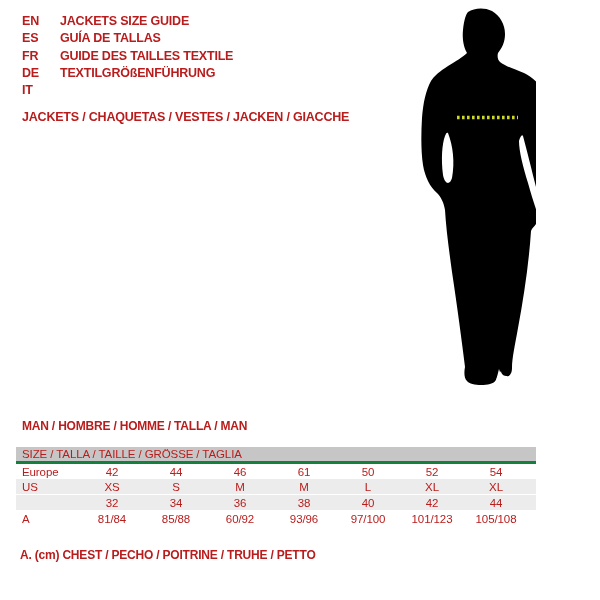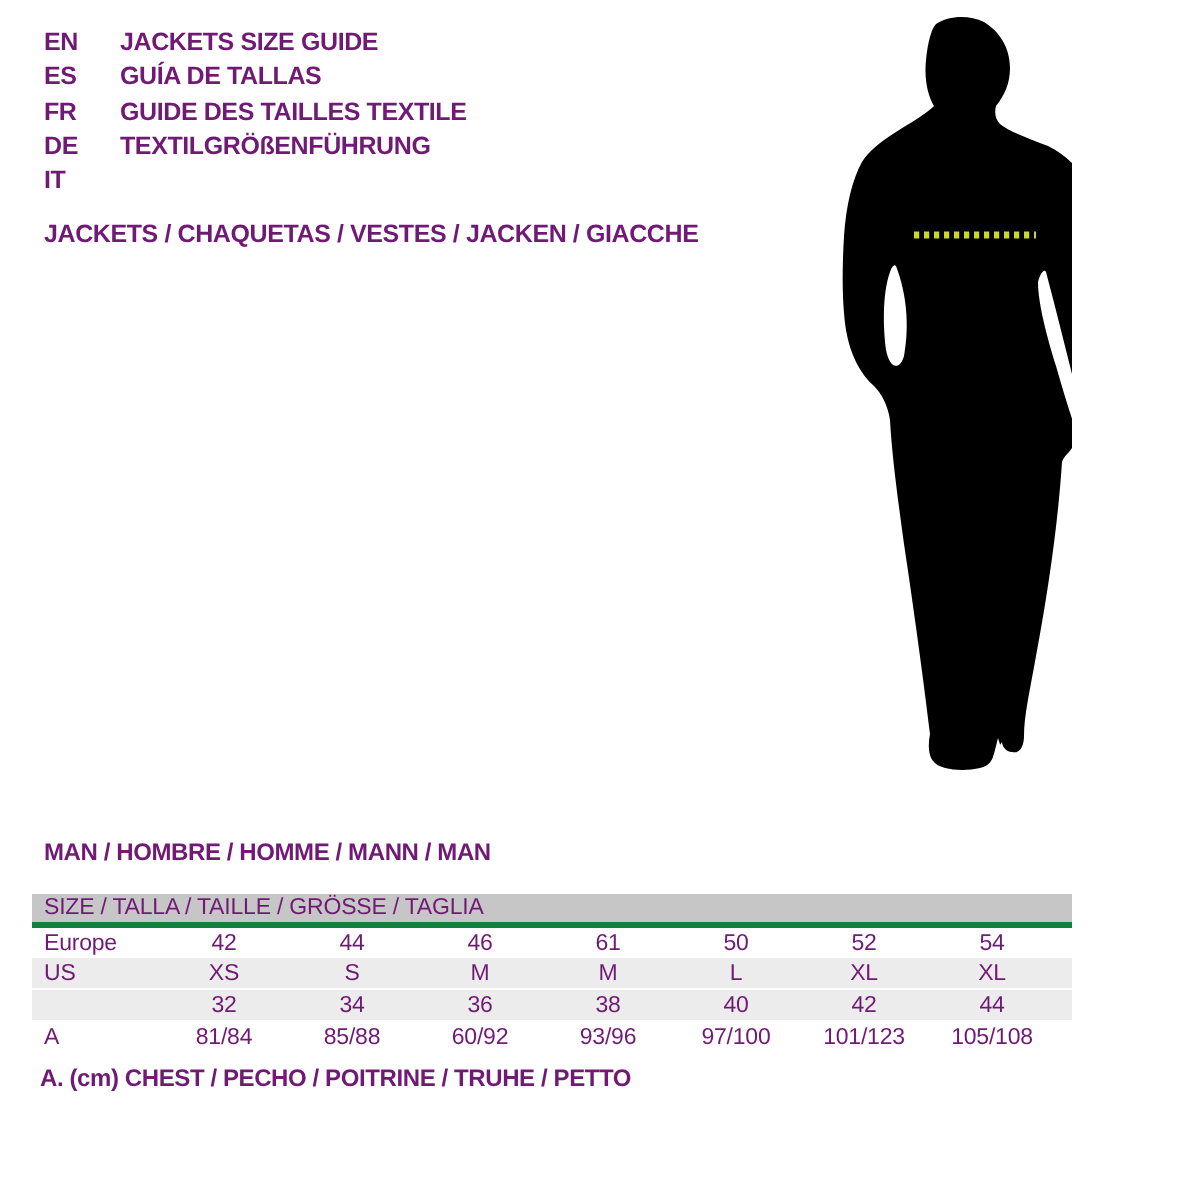--- a/index.html
+++ b/index.html
@@ -1,18 +1,18 @@
 <!DOCTYPE html>
 <html><head>
 <meta charset="utf-8">
 <style>
   html,body{margin:0;padding:0;background:#fff;}
   #stage{
     position:relative;width:536px;height:600px;background:#ffffff;
-    font-family:"Liberation Sans",sans-serif;color:#701a75;overflow:hidden;
+    font-family:"Liberation Sans",sans-serif;color:#b91c1c;overflow:hidden;
   }
   
   .lang-list{position:absolute;top:13px;left:22px;}
   .lang-row{display:flex;line-height:17.3px;font-size:12.5px;font-weight:bold;letter-spacing:-0.2px;}
   .lang-code{width:38px;}
   
   .categories{position:absolute;top:109px;left:22px;font-size:12.5px;font-weight:bold;line-height:17.3px;letter-spacing:-0.2px;}
   
   .figure-wrap{position:absolute;left:0;top:0;width:600px;height:400px;}
   
@@ -22,21 +22,21 @@
     position:absolute;top:447px;left:16px;width:576px;
     border-collapse:separate;border-spacing:0;table-layout:fixed;
     font-size:11.5px;letter-spacing:-0.1px;
   }
   .size-table td{padding:0;height:15px;vertical-align:middle;text-align:center;}
   .size-table td.lbl{text-align:left;padding-left:6px;}
   .size-table tr.hdr td{background:#c6c6c6;height:14px;border-bottom:3px solid #15803d;}
   .size-table tr.alt td{background:#ececec;border-bottom:1px solid #fff;}
   .size-table tr.plain td{background:#ffffff;}
   
-  .footer-note{position:absolute;top:532px;left:20px;font-size:12px;font-weight:bold;letter-spacing:-0.2px;}
+  .footer-note{position:absolute;top:548px;left:20px;font-size:12px;font-weight:bold;letter-spacing:-0.2px;}
 </style>
 </head>
 <body>
 
 <div id="stage">
 
   <div class="lang-list">
     <div class="lang-row">
       <span class="lang-code">EN</span>
       <span class="lang-label">JACKETS SIZE GUIDE</span>
@@ -117,21 +117,21 @@
 
       <path fill="#ffffff" d="M495 385 L499 369 L504 385 Z"></path>
 
       <line x1="457" y1="117.5" x2="518" y2="117.5" stroke="#cdd727" stroke-width="3.5" stroke-dasharray="2.6 2.4"></line>
 
       <line x1="546" y1="117.5" x2="559" y2="117.5" stroke="#111111" stroke-width="2" stroke-dasharray="3 2.2"></line>
       <text x="562" y="122" font-family="Liberation Sans, sans-serif" font-size="13" fill="#111111">A</text>
     </svg>
   </div>
 
-  <div class="man-heading">MAN / HOMBRE / HOMME / MANN / MAN</div>
+  <div class="man-heading">MAN / HOMBRE / HOMME / TALLA / MAN</div>
 
   <table class="size-table">
     <colgroup>
       <col style="width:64px">
         <col style="width:64px">
         <col style="width:64px">
         <col style="width:64px">
       <col style="width:64px">
         <col style="width:64px">
         <col style="width:64px">

